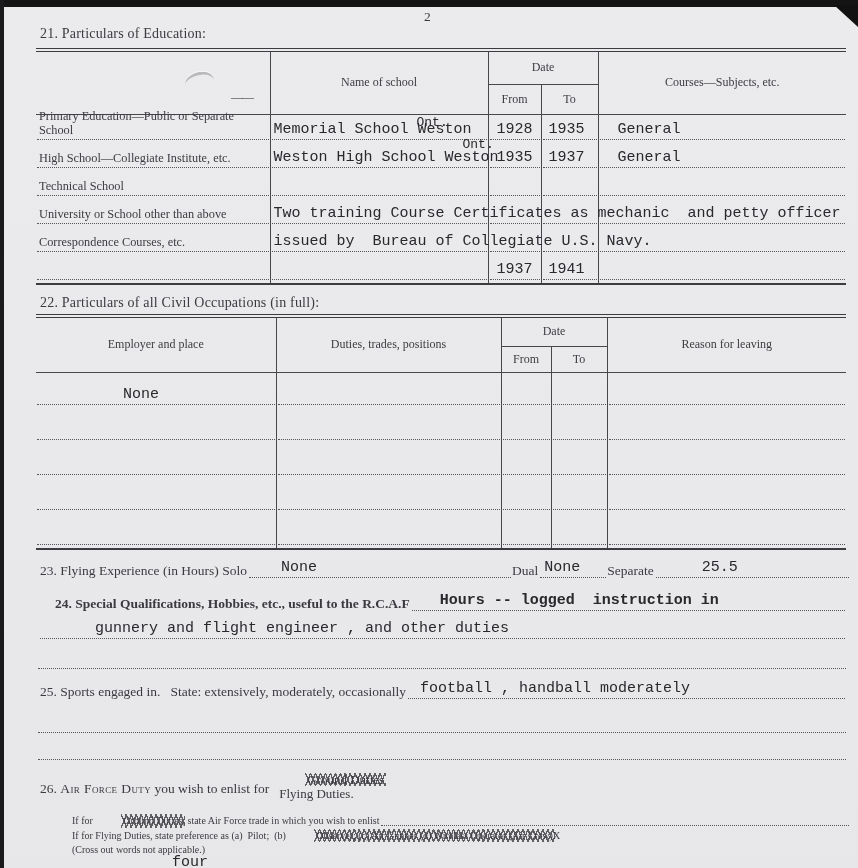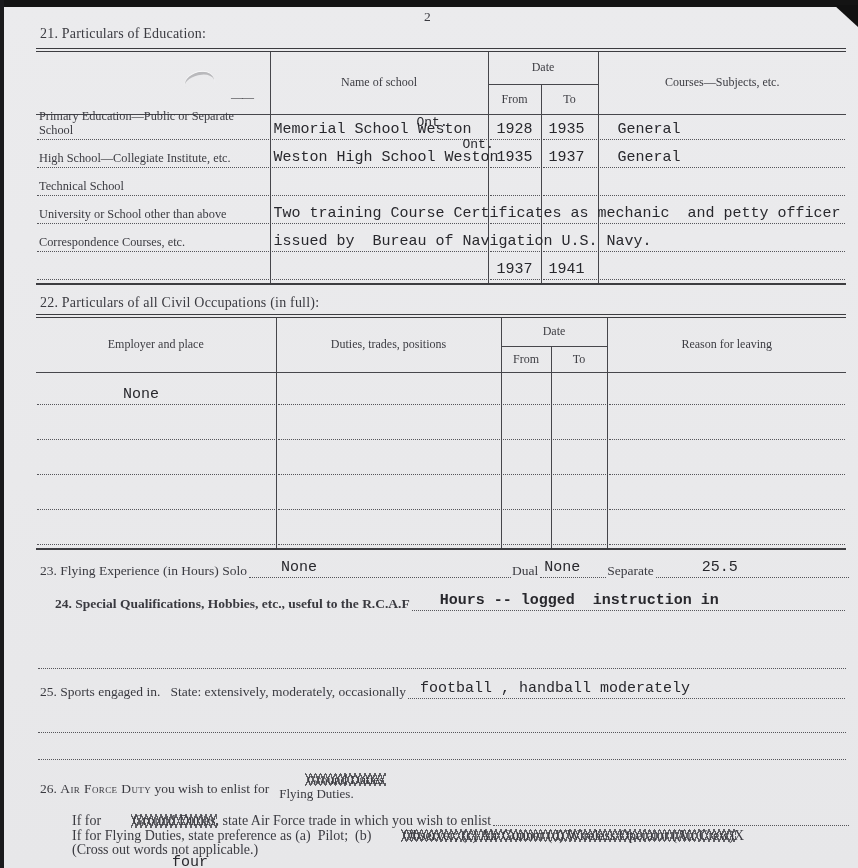--- a/index.html
+++ b/index.html
@@ -50,21 +50,21 @@
   .plabel{white-space:pre;padding-bottom:1px;}
 
   
   .xstruck{position:relative;display:inline-block;white-space:pre;margin-left:28px;}
   .xstruck::after{content:"";position:absolute;left:-2px;right:-2px;top:0;bottom:1px;opacity:.8;
     background:
       repeating-linear-gradient(112deg,#3d3d42 0 1.4px,transparent 1.4px 4.6px),
       repeating-linear-gradient(68deg,#3d3d42 0 1.4px,transparent 1.4px 4.6px);}
   .smallcaps{font-variant:small-caps;letter-spacing:.4px;}
   .optstack{display:inline-flex;flex-direction:column;margin-left:10px;line-height:1.1;font-size:13px;}
-  .indent{position:absolute;font-size:14px;line-height:14.6px;color:#3b3b41;}
+  .indent{position:absolute;font-size:10px;line-height:14.6px;color:#3b3b41;}
   .iline{display:flex;align-items:flex-end;}
 </style>
 </head>
 <body>
 
 <div id="page">
 
   <div class="scan-top"></div>
   <div class="scan-left"></div>
   <div class="scan-wedge"></div>
@@ -194,21 +194,21 @@
           </td>
       </tr>
       <tr>
         <td>
             <div class="cl">
               <span class="lbl">Correspondence Courses, etc.</span>
             </div>
           </td>
         <td class="bl">
             <div class="cl">
-              <span class="typed spanning">issued by  Bureau of Navigation U.S. Navy.</span>
+              <span class="typed spanning">issued by  Bureau of Collegiate U.S. Navy.</span>
             </div>
           </td>
         <td class="bl">
             <div class="cl"></div>
           </td>
         <td class="bl">
             <div class="cl"></div>
           </td>
         <td class="bl">
             <div class="cl"></div>
@@ -365,20 +365,25 @@
         <span class="typed" style="padding-left:46px;">25.5</span>
       </span>
   </div>
 
   <div class="fline" style="left:55px;top:593px;right:12px;font-weight:bold;">
     <span class="plabel">24. Special Qualifications, Hobbies, etc., useful to the R.C.A.F</span>
     <span class="dotfill">
         <span class="typed" style="padding-left:28px;">Hours -- logged  instruction in</span>
       </span>
   </div>
+  <div class="fline" style="left:38px;top:621px;right:12px;">
+    <span class="dotfill">
+        <span class="typed" style="padding-left:55px;">gunnery and flight engineer , and other duties</span>
+      </span>
+  </div>
   <div class="emptyline" style="left:38px;top:668px;right:12px;"></div>
 
   <div class="fline" style="left:40px;top:681px;right:12px;">
     <span class="plabel">25. Sports engaged in.   State: extensively, moderately, occasionally</span>
     <span class="dotfill">
         <span class="typed" style="padding-left:12px;">football , handball moderately</span>
       </span>
   </div>
   <div class="emptyline" style="left:38px;top:732px;right:12px;"></div>
   <div class="emptyline" style="left:38px;top:759px;right:12px;"></div>

